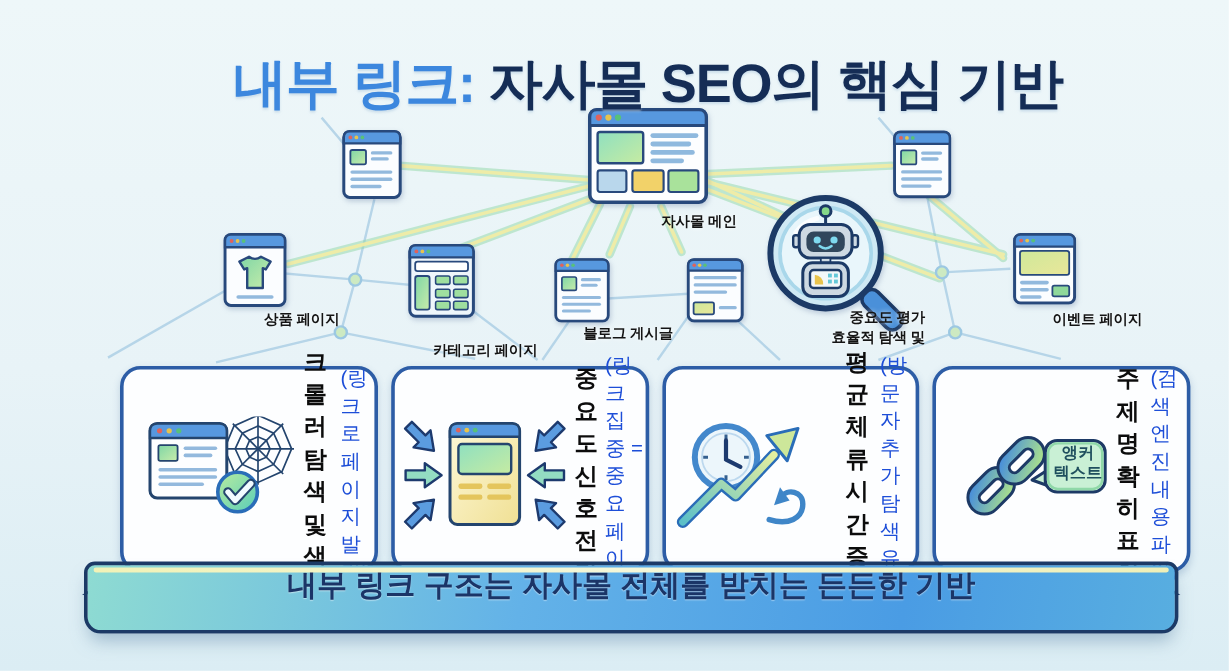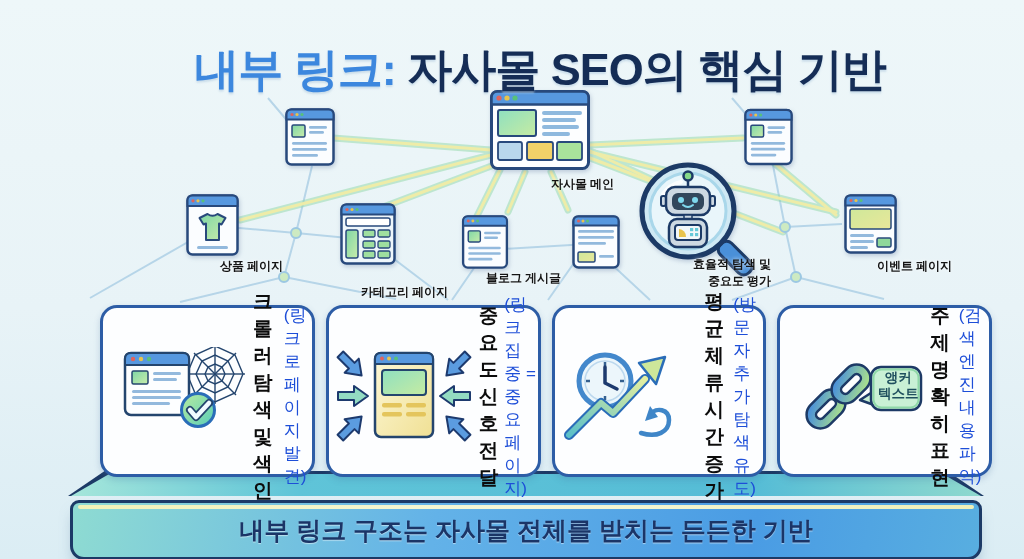--- a/index.html
+++ b/index.html
@@ -44,24 +44,24 @@
   .podium-edge{
     position:absolute;left:40px;right:40px;top:471px;height:25px;z-index:2;
     background:#1c3a66;clip-path:polygon(4% 0,96% 0,100% 100%,0 100%);
   }
   .podium-face{
     position:absolute;left:43px;right:43px;top:474px;height:22px;z-index:2;
     background:linear-gradient(90deg,#a5e6da,#5fc4d8 25%,#55bcd6 75%,#8fd9ce);
     clip-path:polygon(4.2% 0,95.8% 0,100% 100%,0 100%);
   }
   .banner{
-    position:absolute;left:42px;right:42px;top:500px;height:54px;z-index:5;
+    position:absolute;left:42px;right:42px;top:468px;height:54px;z-index:5;
     background:linear-gradient(100deg,#8edbd2,#63b2e8 40%,#4a9ce4 75%,#58aee0);
     border:3px solid #1c3a66;border-radius:9px 9px 14px 14px;
-    display:flex;align-items:center;justify-content:center;
+    display:flex;justify-content:center;
     box-shadow:0 10px 14px -4px rgba(110,145,175,.55);
   }
   .banner::before{
     content:"";position:absolute;left:5px;right:5px;top:2px;height:4px;
     background:linear-gradient(90deg,#f7f3b5,#fdfbd8,#f7f3b5);border-radius:3px;opacity:.95;
   }
   .banner-text{font-size:25px;font-weight:800;color:#1b3567;text-shadow:0 1px 1px rgba(255,255,255,.5);}
   
   .anchor-badge{
     position:absolute;left:calc(50% + 18px);top:23px;width:50px;text-align:center;
@@ -289,22 +289,22 @@
       <path d="M46 81 L46 73 A7.5 7.5 0 0 1 53 81 Z" fill="#e8c34d"></path>
       <g fill="#65c8d8">
           <rect x="57" y="72" width="3.2" height="3.2"></rect>
           <rect x="62" y="72" width="3.2" height="3.2"></rect>
       <rect x="57" y="77" width="3.2" height="3.2"></rect>
           <rect x="62" y="77" width="3.2" height="3.2"></rect>
         </g>
     </g>
   </svg>
   <div class="nlabel" style="left:583px;top:256px;width:160px">
+    <div>중요도 평가</div>
     <div>효율적 탐색 및</div>
-    <div>중요도 평가</div>
   </div>
 
   <svg class="node" style="left:716px;top:108px" width="49" height="58" viewBox="0 0 50 58">
     <rect x="1.5" y="1.5" width="47" height="55" rx="5" fill="#fbfdff" stroke="#28497c" stroke-width="2.5"></rect>
     <path d="M1.5 11.5 V6.5 Q1.5 1.5 6.5 1.5 H43.5 Q48.5 1.5 48.5 6.5 V11.5 Z" fill="#5798df" stroke="#28497c" stroke-width="2"></path>
     <circle cx="7" cy="6.5" r="1.6" fill="#e0635c"></circle>
       <circle cx="12" cy="6.5" r="1.6" fill="#e7c34d"></circle>
       <circle cx="17" cy="6.5" r="1.6" fill="#58c179"></circle>
     <rect x="7" y="17" width="13" height="12" rx="1.5" fill="url(#ggreen)" stroke="#28497c" stroke-width="1.5"></rect>
     <g fill="#92b9dd">

